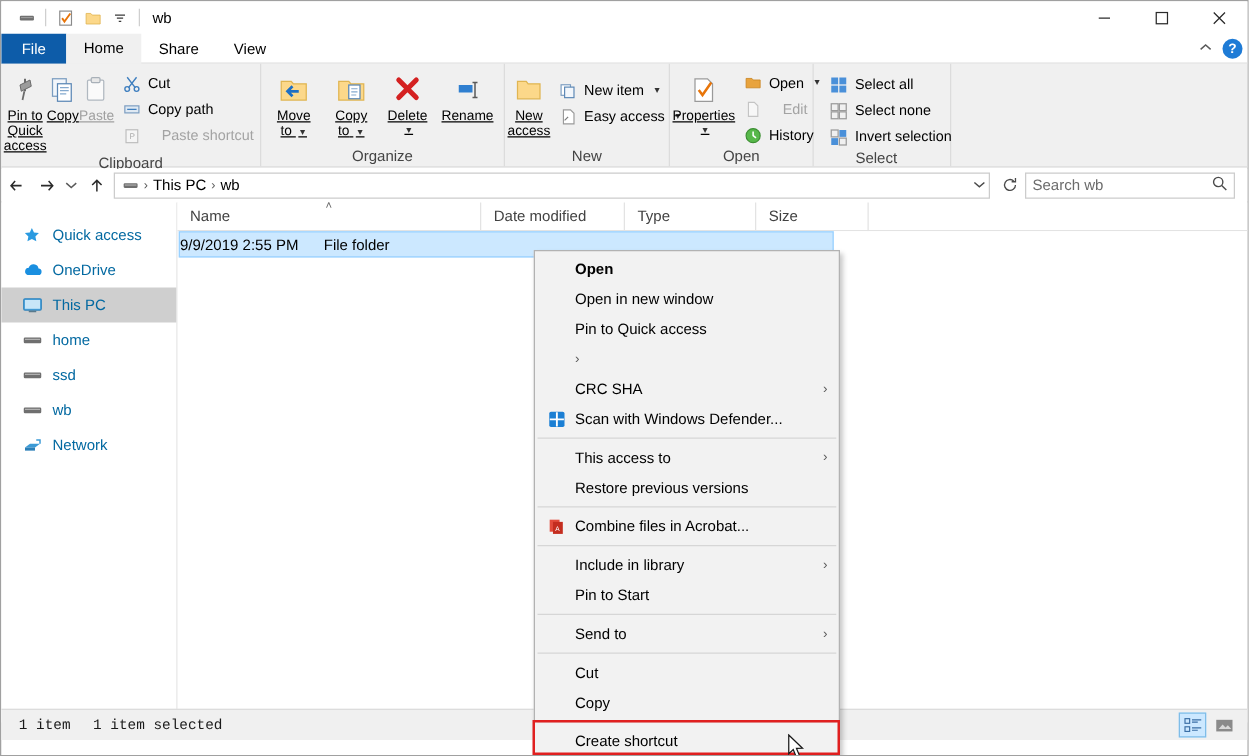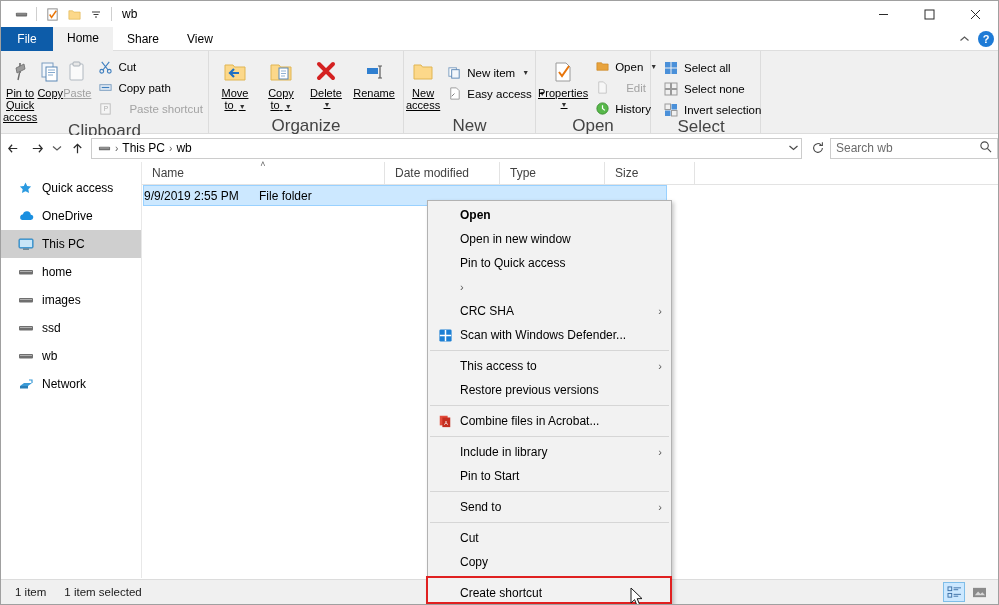--- a/index.html
+++ b/index.html
@@ -88,21 +88,21 @@
   .rgroup {
     position: relative;
     display: flex; flex-direction: column;
     justify-content: flex-start;
     border-right: 1px solid #dcdcdc;
     padding: 3px 0 0 0;
   }
   .rgroup:last-child { border-right: none; }
   .rgroup-body { display: flex; align-items: flex-start; flex: 1; padding: 0 2px; }
   .rgroup-label {
-    font-size: 17px; color: #444; text-align: center;
+    font-size: 12px; color: #444; text-align: center;
     height: 15px; line-height: 15px;
   }
   .big-btn {
     display: flex; flex-direction: column; align-items: center;
     justify-content: flex-start;
     width: 62px; padding-top: 3px;
     font-size: 11px; color: #000; text-align: center; line-height: 12px; text-decoration: underline;
   }
   .big-btn .ico { height: 30px; display: flex; align-items: center; justify-content: center; }
   .big-btn.disabled { color: #a0a0a0; }
@@ -132,21 +132,21 @@
   #crumbbox {
     flex: 1; height: 21px; margin: 0 4px 0 2px;
     border: 1px solid #cccccc; background: #fff;
     display: flex; align-items: center; padding: 0 3px;
     position: relative;
   }
   .crumb { font-size: 12px; color: #000; padding: 0 3px; white-space: nowrap; }
   .crumb-sep { font-size: 10px; color: #5a5a5a; padding: 0 1px; }
   #crumb-right { position: absolute; right: 2px; display: flex; align-items: center; gap: 4px; }
   #searchbox {
-    width: 168px; height: 21px; margin-right: 0;
+    width: 168px; height: 21px; margin-right: 10px;
     border: 1px solid #cccccc; background: #fff;
     display: flex; align-items: center; padding: 0 5px;
     justify-content: space-between;
   }
   #searchbox .ph { font-size: 12px; color: #6b6b6b; }
 
   
   #colheaders {
     position: absolute; top: 161px; left: 141px;
     width: 856px; height: 23px;
@@ -169,21 +169,21 @@
   #sidebar {
     position: absolute; top: 161px; left: 0;
     width: 141px; height: 416px;
     background: #fff;
     border-right: 1px solid #e8e8e8;
     padding-top: 12px;
   }
   .side-item {
     display: flex; align-items: center; gap: 8px;
     height: 28px; padding-left: 16px;
-    font-size: 12px; color: #000000;
+    font-size: 12px; color: #0369a1;
   }
   .side-item.selected { background: #cfcfcf; }
   .side-item .ico { width: 17px; display: flex; align-items: center; justify-content: center; }
 
   
   #filelist {
     position: absolute; top: 184px; left: 142px;
     width: 855px; height: 393px;
     background: #fff;
   }
@@ -193,25 +193,25 @@
     border: 1px solid #99d1ff;
     width: 524px;
     font-size: 12px; color: #000;
   }
   .fr-name { display: flex; align-items: center; gap: 7px; width: 243px; padding-left: 14px; }
   .fr-date { width: 115px; }
   .fr-type { width: 105px; }
 
   
   #statusbar {
-    position: absolute; bottom: 0; left: 0;
+    position: absolute; bottom: 12px; left: 0;
     width: 997px; height: 25px;
     background: #f0f0f0;
     border-top: 1px solid #dcdcdc;
-    display: flex; align-items: center;
+    display: flex; align-items: center; font-family: Liberation Mono, monospace;
   }
   #status-left { display: flex; align-items: center; gap: 18px; padding-left: 14px; font-size: 11.5px; color: #1a1a1a; }
   #view-buttons { position: absolute; right: 8px; display: flex; gap: 3px; align-items: center; }
   .viewbtn {
     width: 22px; height: 20px;
     display: flex; align-items: center; justify-content: center;
   }
   .viewbtn.active { background: #cce8ff; border: 1px solid #7fbde8; }
 
   
@@ -649,29 +649,20 @@
       </span>
       <span>home</span>
     </div>
     <div class="side-item">
       <span class="ico">
         <svg width="16" height="12" viewBox="0 0 16 12">
             <rect x="1" y="4" width="14" height="4.5" rx="1" fill="#6f6f6f"></rect>
             <rect x="2" y="5" width="12" height="1" fill="#b0b0b0"></rect>
           </svg>
       </span>
-      <span>images</span>
-    </div>
-    <div class="side-item">
-      <span class="ico">
-        <svg width="16" height="12" viewBox="0 0 16 12">
-            <rect x="1" y="4" width="14" height="4.5" rx="1" fill="#6f6f6f"></rect>
-            <rect x="2" y="5" width="12" height="1" fill="#b0b0b0"></rect>
-          </svg>
-      </span>
       <span>ssd</span>
     </div>
     <div class="side-item">
       <span class="ico">
         <svg width="16" height="12" viewBox="0 0 16 12">
             <rect x="1" y="4" width="14" height="4.5" rx="1" fill="#6f6f6f"></rect>
             <rect x="2" y="5" width="12" height="1" fill="#b0b0b0"></rect>
           </svg>
       </span>
       <span>wb</span>

